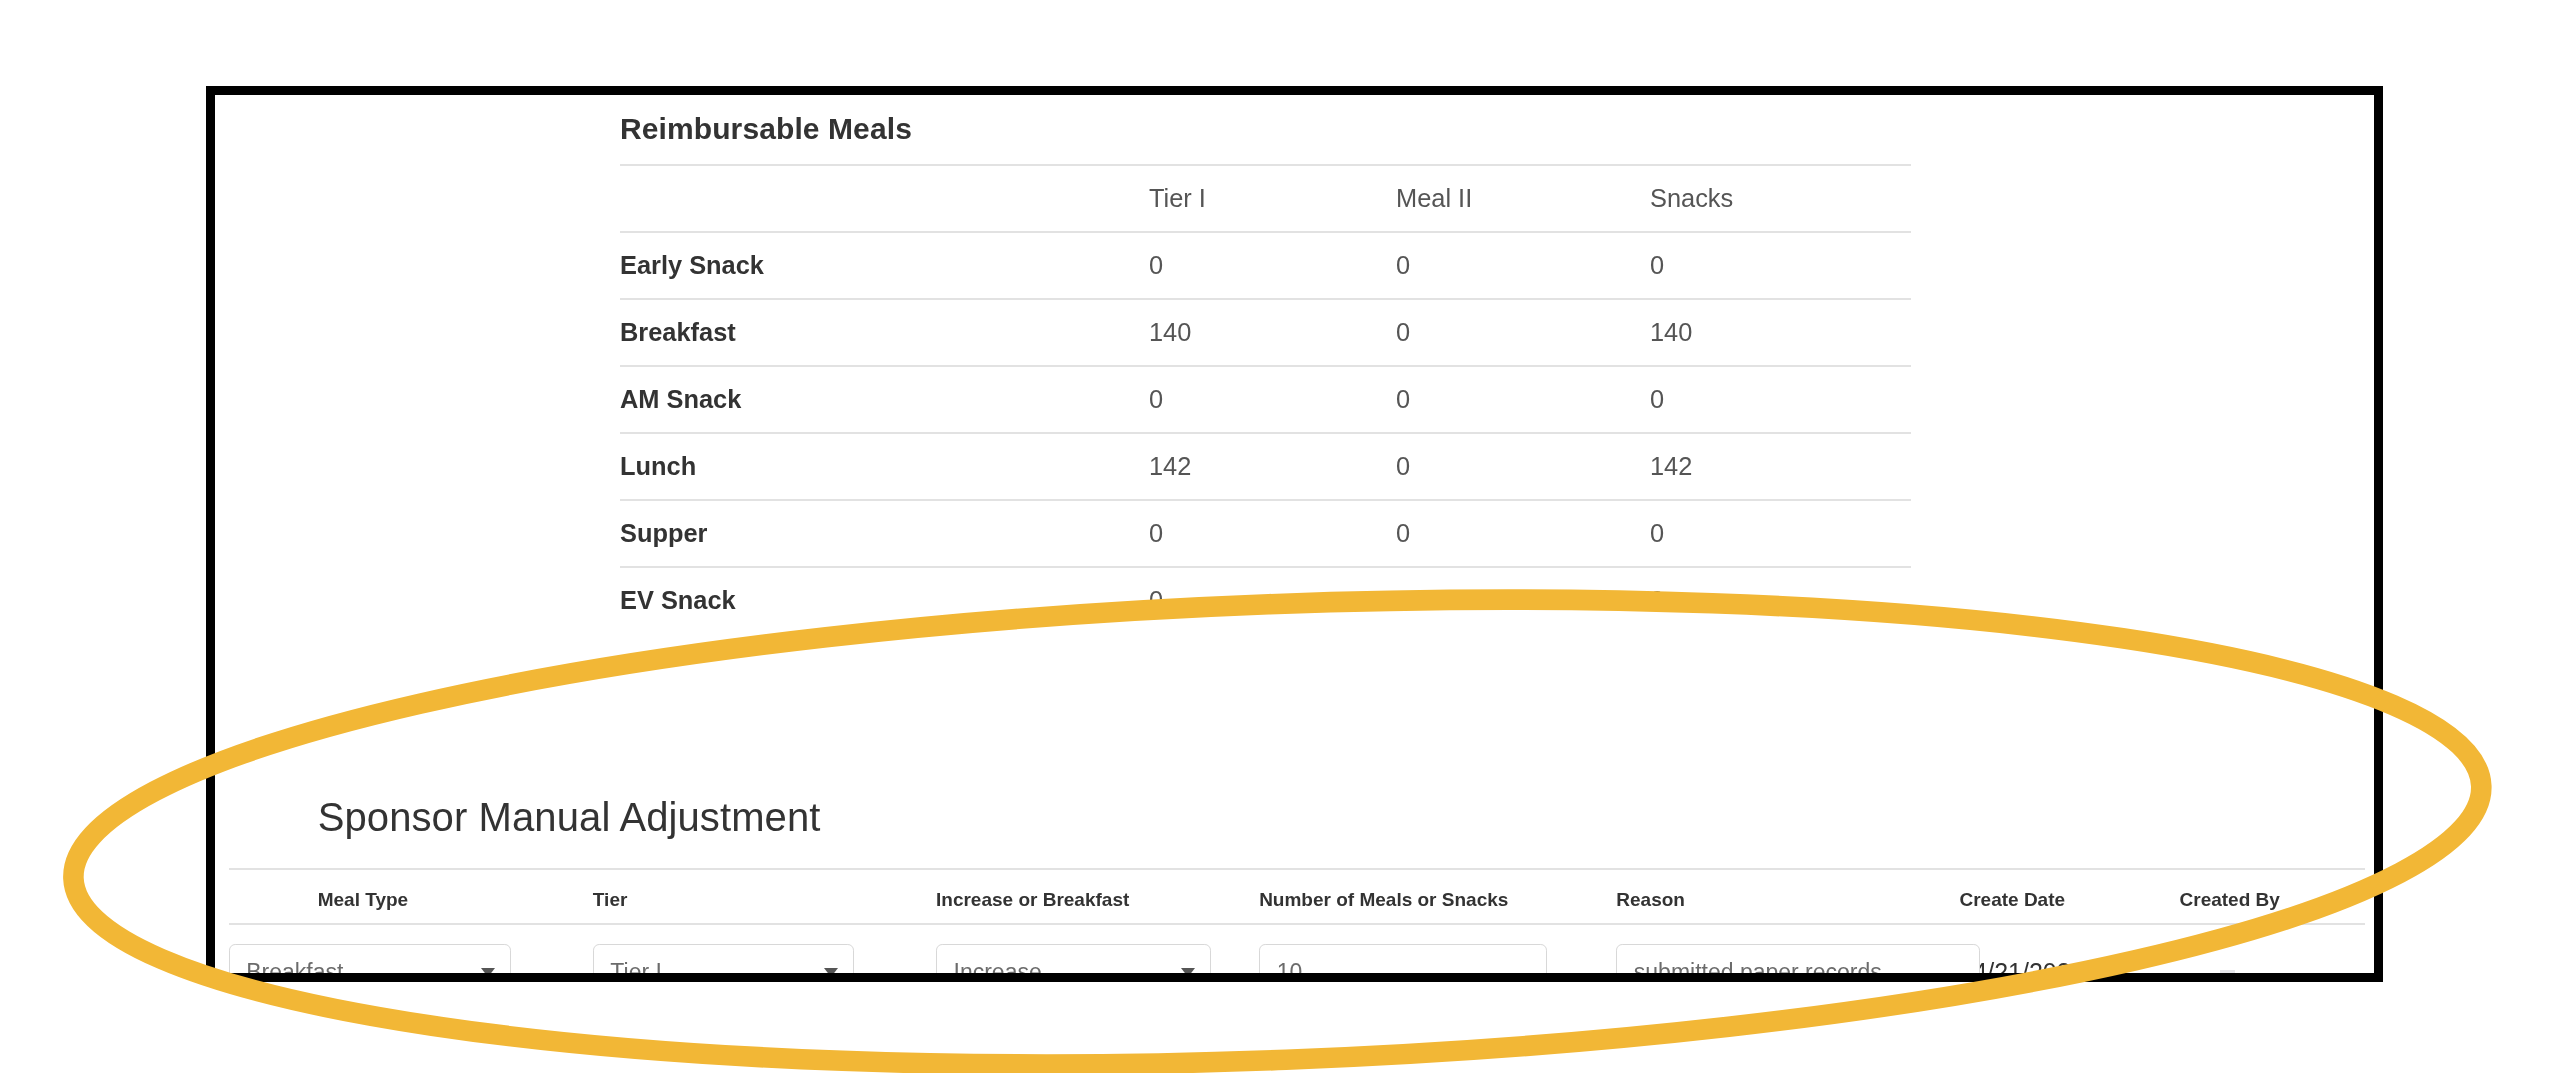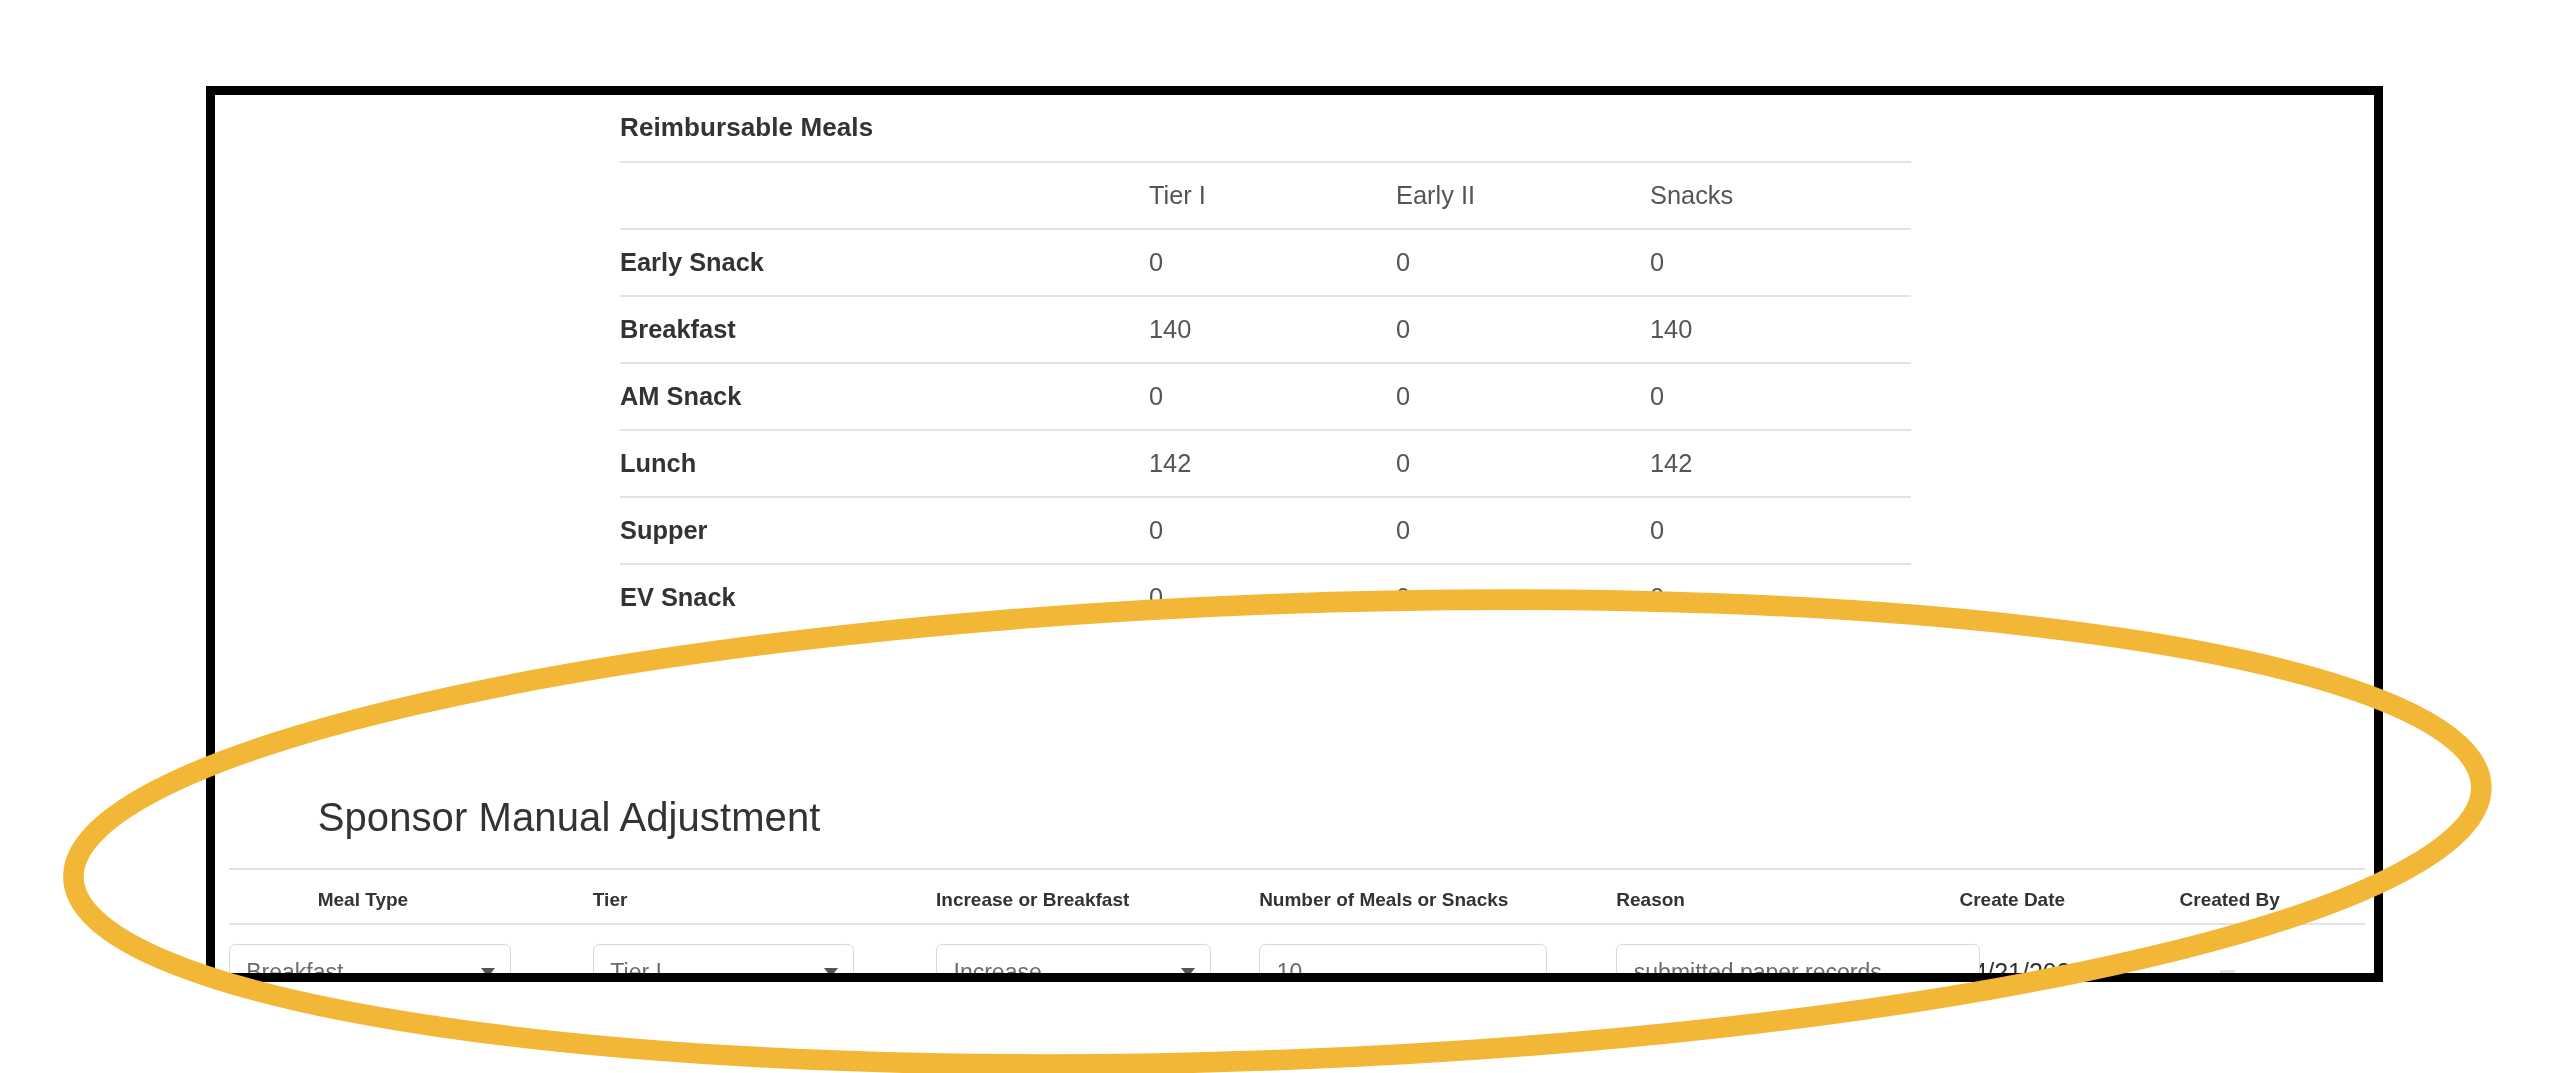--- a/index.html
+++ b/index.html
@@ -35,21 +35,21 @@
   }
 
   
   #meals-panel {
     position: absolute;
     left: 405px;
     top: 17px;
     width: 1291px;
   }
   #meals-title {
-    font-size: 26px;
+    font-size: 30px;
     font-weight: bold;
     color: #333333;
     letter-spacing: 0.1px;
     padding-bottom: 18px;
   }
   table.meals {
     border-collapse: collapse;
     width: 1291px;
     table-layout: fixed;
   }
@@ -186,21 +186,21 @@
         <colgroup>
           <col class="c-label">
             <col class="c-t1">
             <col class="c-t2">
             <col class="c-tot">
         </colgroup>
         <thead>
           <tr>
             <th></th>
             <th>Tier I</th>
-            <th>Early II</th>
+            <th>Meal II</th>
             <th>Snacks</th>
           </tr>
         </thead>
         <tbody>
           <tr>
             <td class="row-label">Early Snack</td>
             <td>0</td>
             <td>0</td>
             <td>0</td>
           </tr>

